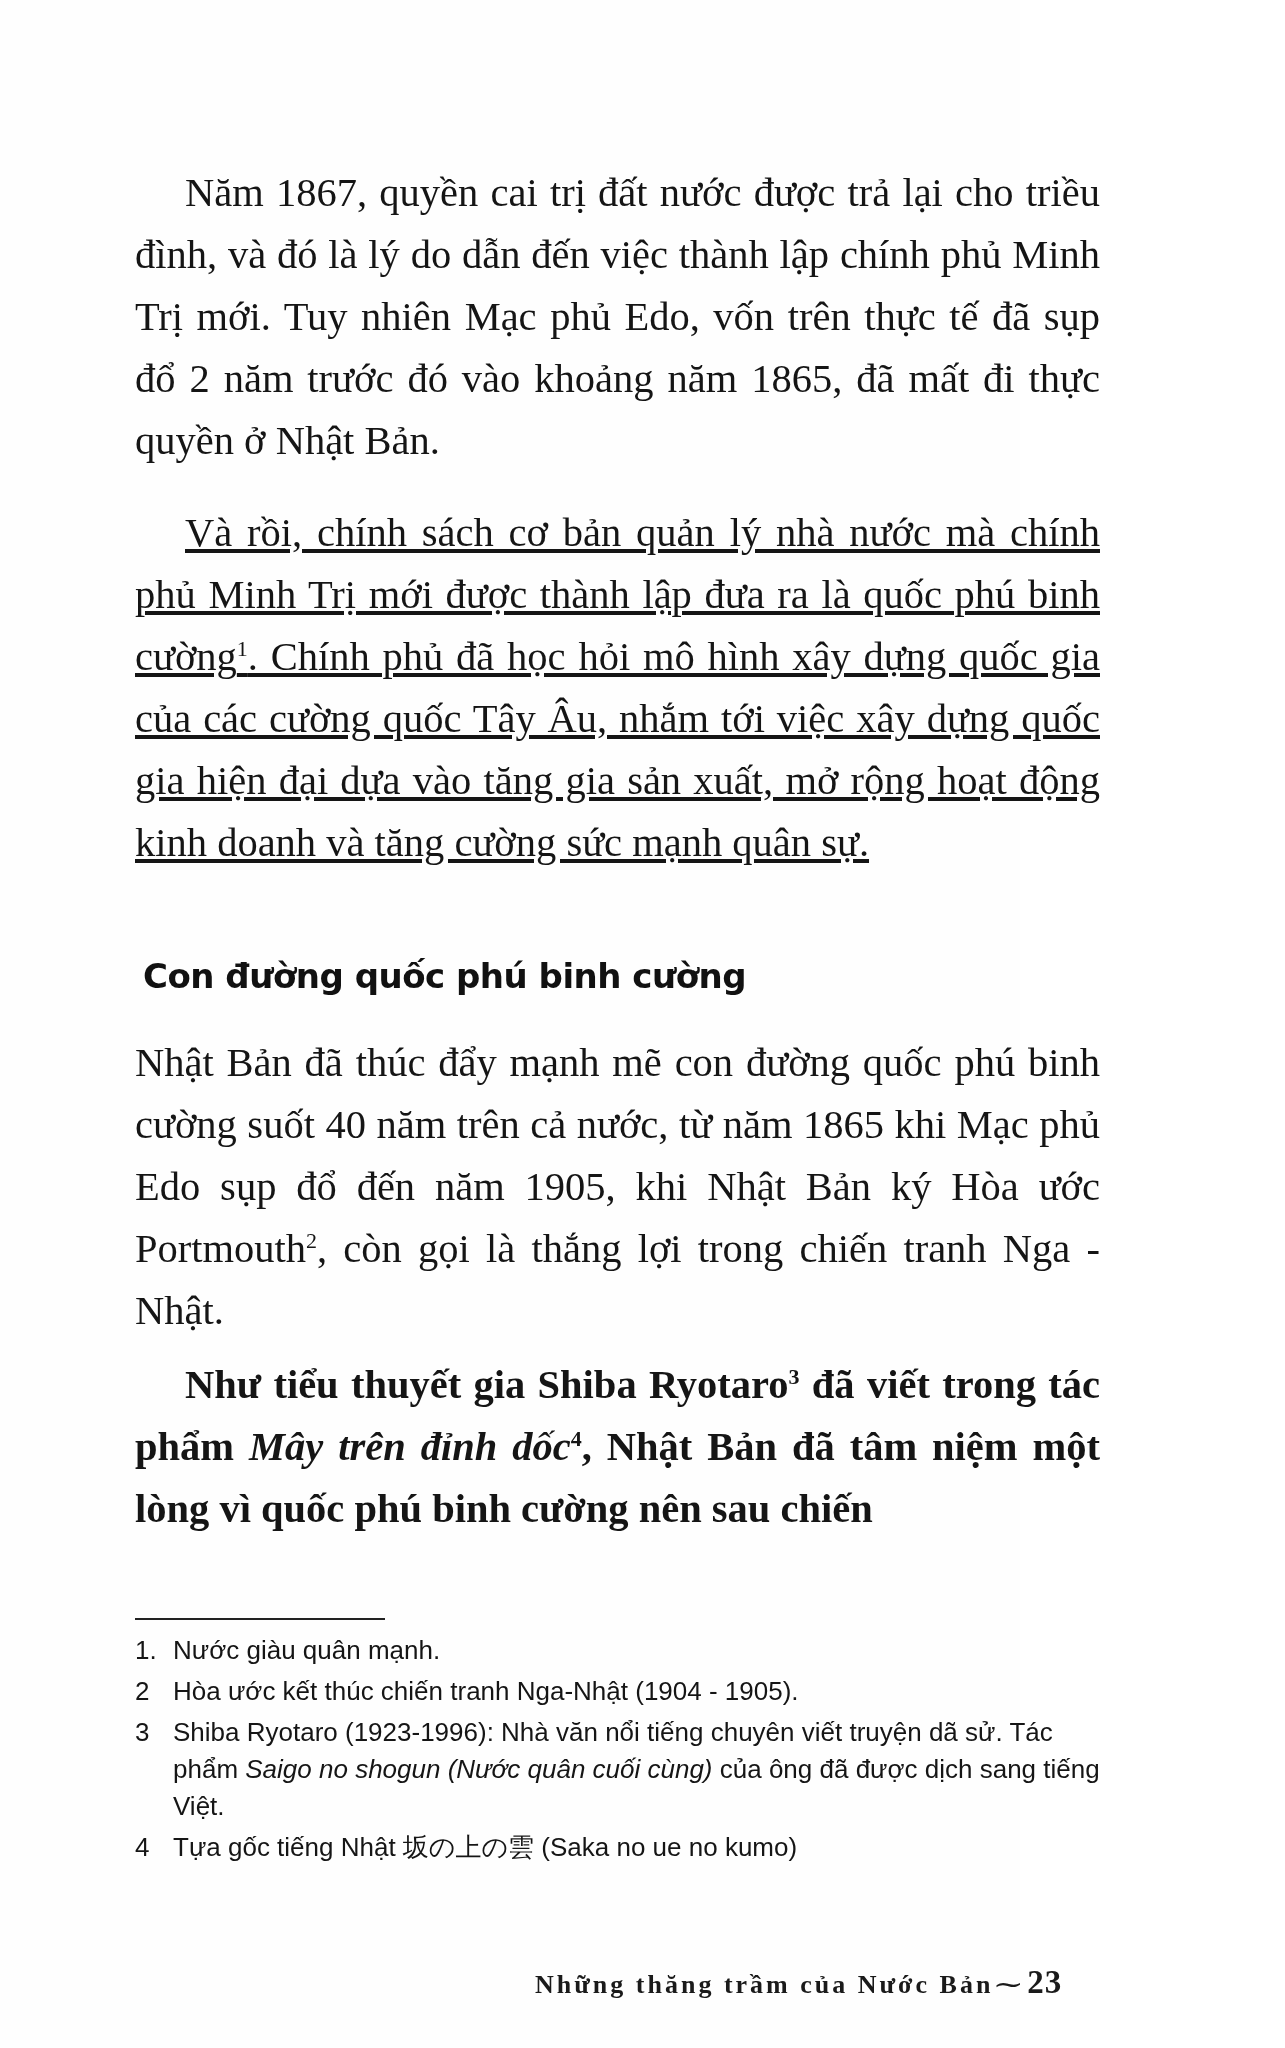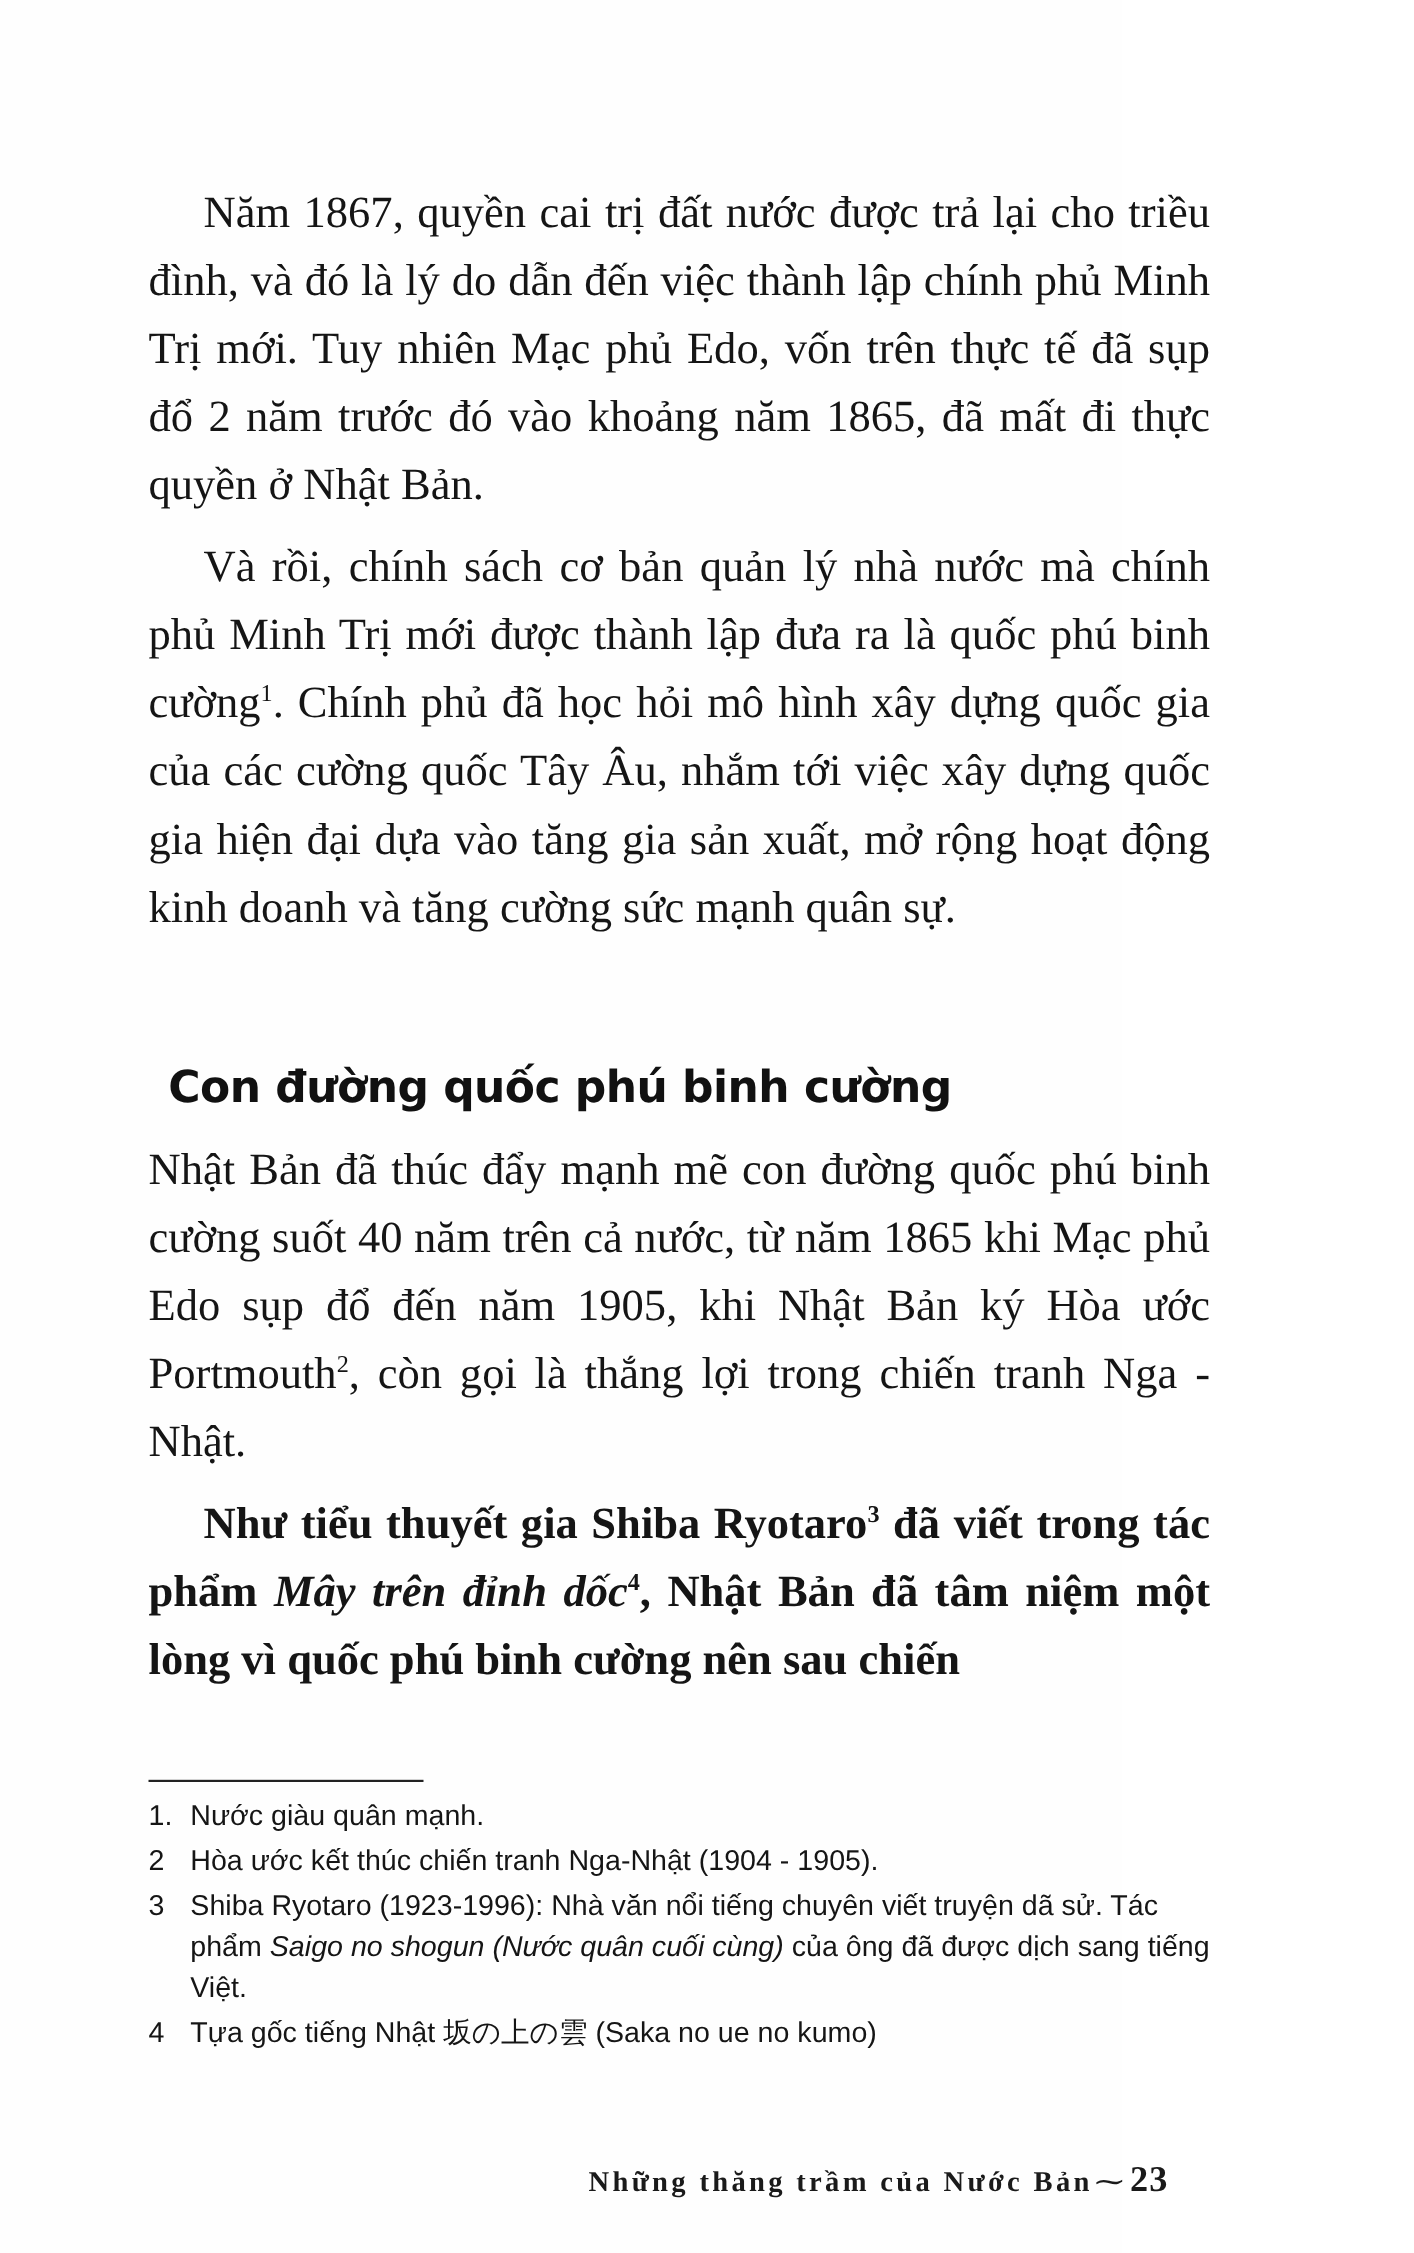--- a/index.html
+++ b/index.html
@@ -40,24 +40,24 @@
       font-size: 22px;
       line-height: 0;
       vertical-align: super;
     }
     .heading {
       position: absolute;
       left: 135px;
       top: 948px;
       font-family: "DejaVu Sans", "Liberation Sans", sans-serif;
       font-weight: bold;
-      font-size: 40px;
+      font-size: 34px;
       letter-spacing: -0.5px;
       color: #111;
-      margin: 18px;
+      margin: 8px;
     }
     .rule {
       position: absolute;
       left: 135px;
       top: 1618px;
       width: 250px;
       height: 2px;
       background: #222;
     }
     .footnotes {
@@ -102,21 +102,21 @@
       font-size: 33px;
     }
   </style>
 </head>
 <body>
 
 <div class="page">
 
   <div class="body-text" style="top:162px;">
     <p class="para indent">Năm 1867, quyền cai trị đất nước được trả lại cho triều đình, và đó là lý do dẫn đến việc thành lập chính phủ Minh Trị mới. Tuy nhiên Mạc phủ Edo, vốn trên thực tế đã sụp đổ 2 năm trước đó vào khoảng năm 1865, đã mất đi thực quyền ở Nhật Bản.</p>
-    <p class="para indent" style="margin-top:12px;">Và rồi, chính sách cơ bản quản lý nhà nước mà chính phủ Minh Trị mới được thành lập đưa ra là quốc phú binh cường<sup>1</sup>. Chính phủ đã học hỏi mô hình xây dựng quốc gia của các cường quốc Tây Âu, nhắm tới việc xây dựng quốc gia hiện đại dựa vào tăng gia sản xuất, mở rộng hoạt động kinh doanh và tăng cường sức mạnh quân sự.</p>
+    <p class="para indent" style="margin-top:30px;text-decoration:underline;">Và rồi, chính sách cơ bản quản lý nhà nước mà chính phủ Minh Trị mới được thành lập đưa ra là quốc phú binh cường<sup>1</sup>. Chính phủ đã học hỏi mô hình xây dựng quốc gia của các cường quốc Tây Âu, nhắm tới việc xây dựng quốc gia hiện đại dựa vào tăng gia sản xuất, mở rộng hoạt động kinh doanh và tăng cường sức mạnh quân sự.</p>
   </div>
 
   <h2 class="heading">Con đường quốc phú binh cường</h2>
 
   <div class="body-text" style="top:1032px;">
     <p class="para">Nhật Bản đã thúc đẩy mạnh mẽ con đường quốc phú binh cường suốt 40 năm trên cả nước, từ năm 1865 khi Mạc phủ Edo sụp đổ đến năm 1905, khi Nhật Bản ký Hòa ước Portmouth<sup>2</sup>, còn gọi là thắng lợi trong chiến tranh Nga - Nhật.</p>
     <p class="para indent" style="margin-top:12px;font-weight:bold;">Như tiểu thuyết gia Shiba Ryotaro<sup>3</sup> đã viết trong tác phẩm <i>Mây trên đỉnh dốc</i><sup>4</sup>, Nhật Bản đã tâm niệm một lòng vì quốc phú binh cường nên sau chiến</p>
   </div>
 
   <div class="rule"></div>

